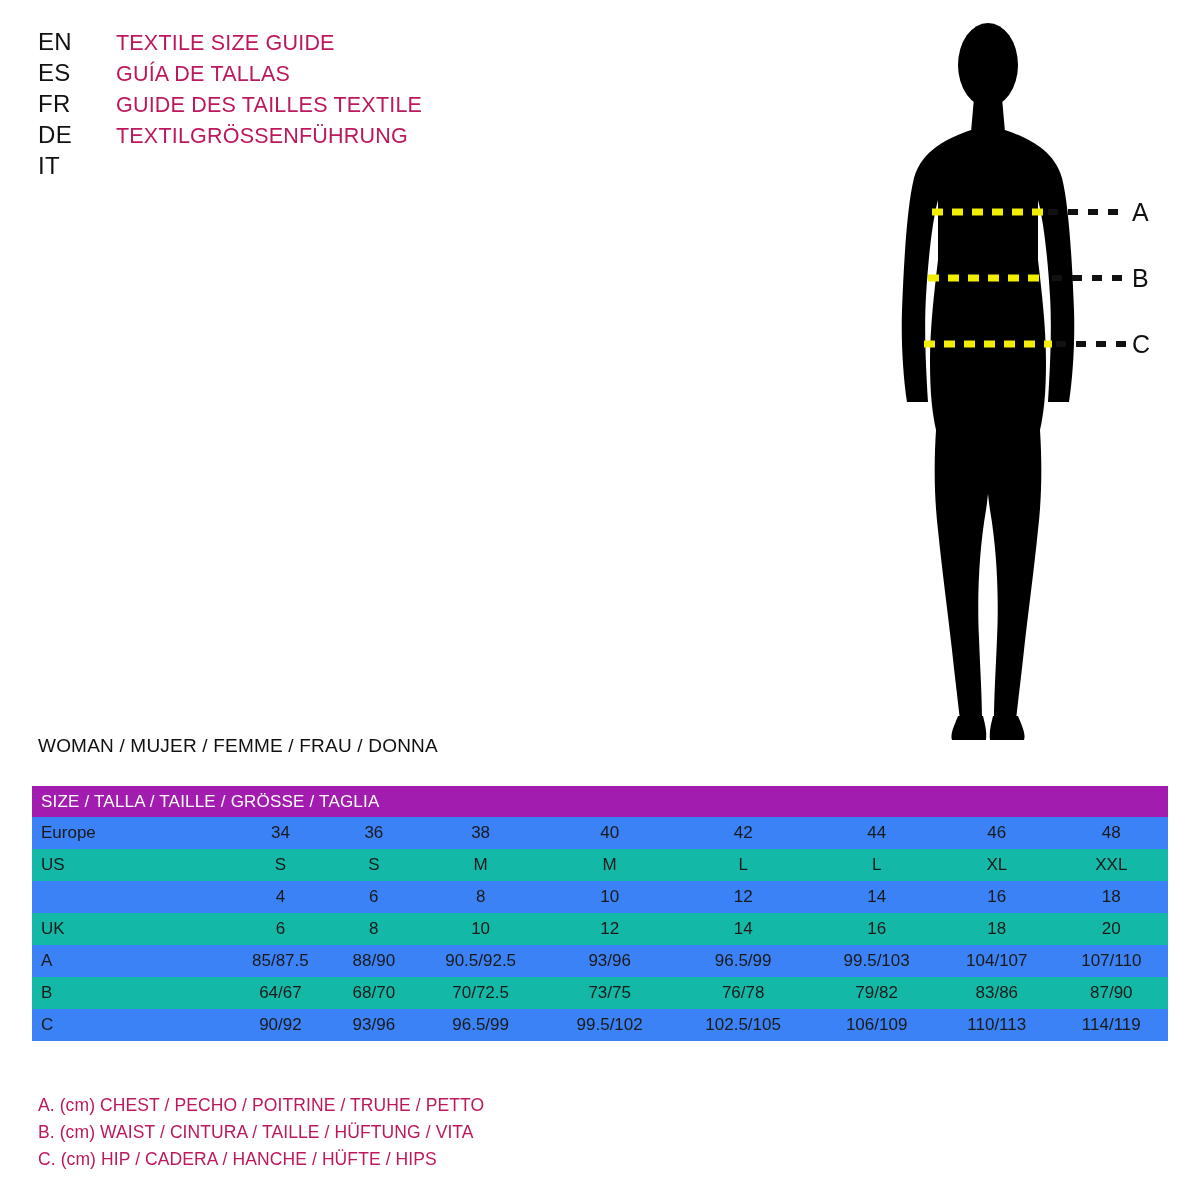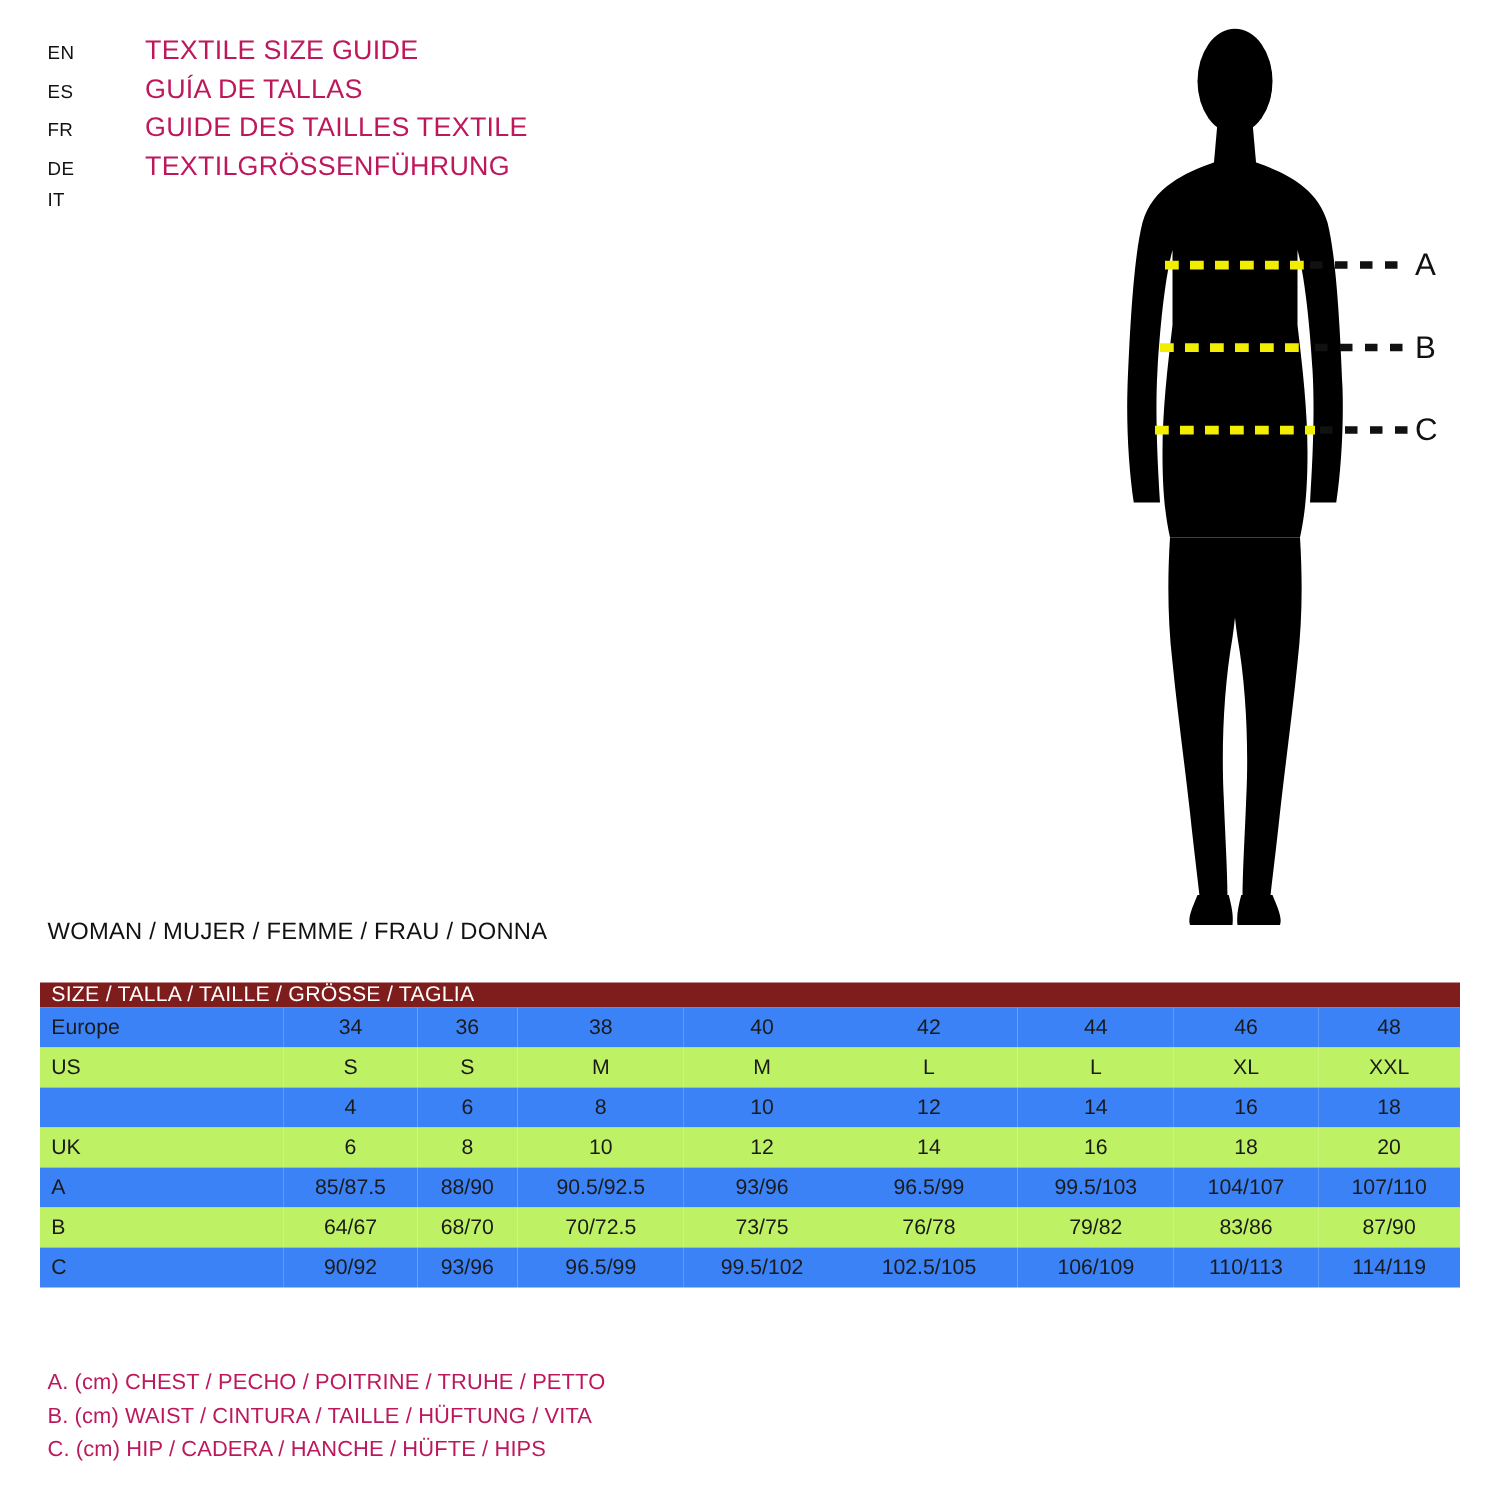--- a/index.html
+++ b/index.html
@@ -23,21 +23,21 @@
     left: 38px;
     width: 520px;
   }
   .title-row {
     display: flex;
     align-items: baseline;
     height: 31px;
   }
   .title-lang {
     width: 78px;
-    font-size: 15px;
+    font-size: 24px;
     letter-spacing: 0.3px;
     color: #111;
   }
   .title-text {
     font-size: 21.5px;
     letter-spacing: 0.2px;
     color: #be185d;
     white-space: nowrap;
   }
 
@@ -80,33 +80,33 @@
   }
   table.size-table td, table.size-table th {
     padding: 0;
     height: 32px;
     font-weight: normal;
     color: #1a1a1a;
     text-align: center;
     vertical-align: middle;
   }
   table.size-table th.head-cell {
-    background: #7f1d1d;
+    background: #a21caf;
     color: #ffffff;
     text-align: left;
     padding-left: 9px;
     font-size: 17px;
     letter-spacing: 0.2px;
-    height: 20px;
+    height: 31px;
   }
   table.size-table tr.row-alt td {
     background: #3b82f6;
   }
   table.size-table tr.row-plain td {
-    background: #bef264;
+    background: #14b8a6;
   }
   table.size-table td.label-col {
     text-align: left;
     padding-left: 9px;
     width: 186px;
   }
 
   
   .footnotes {
     position: absolute;

